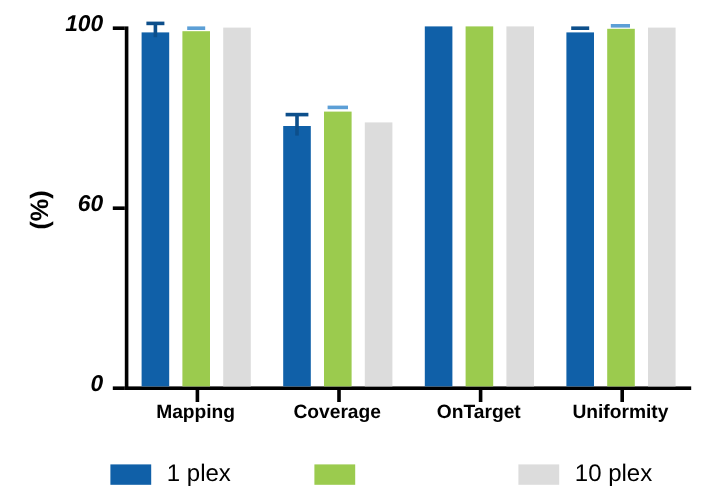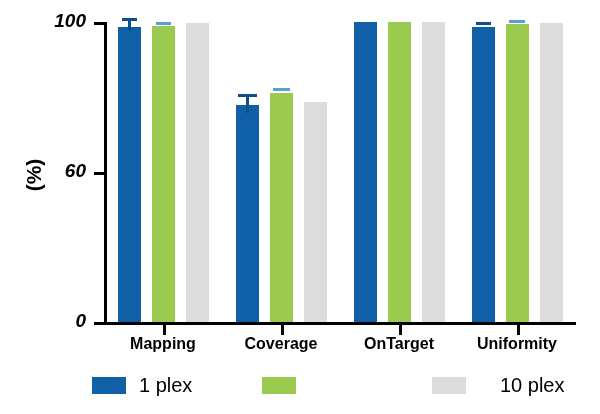--- a/index.html
+++ b/index.html
@@ -37,21 +37,21 @@
 
   
   .plot{position:absolute;left:104px;top:22px;width:472px;height:300px;}
   .bar{position:absolute;bottom:0;}
   .errbar{position:absolute;width:3px;background:#0d4f8b;}
   .errcap{position:absolute;height:3px;background:#0d4f8b;}
   .errcap-g{position:absolute;height:3px;background:#5c9fd6;}
 
   
   .legend{position:absolute;left:92px;top:370px;width:500px;height:34px;}
-  .legend-item{position:absolute;top:0;height:30px;display:flex;align-items:center;justify-content:space-between;}
+  .legend-item{position:absolute;top:10px;height:30px;display:flex;align-items:center;justify-content:space-between;}
   .legend-swatch{width:34px;height:17px;margin-right:13px;}
   .legend-text{font-size:20px;color:#000;white-space:nowrap;}
 </style>
 </head>
 <body>
 
 <div id="chart-root">
 
   <div class="ylabel">(%)</div>
 
@@ -111,19 +111,19 @@
   <div class="xgroup-label" style="left:458px;width:118px;">Uniformity</div>
 
   <div class="legend">
     <div class="legend-item" style="left:0px;">
       <span class="legend-swatch" style="background:#1060A8;"></span>
       <span class="legend-text">1 plex</span>
     </div>
     <div class="legend-item" style="left:170px;">
       <span class="legend-swatch" style="background:#9BCB4E;"></span>
     </div>
-    <div class="legend-item" style="left:340px;gap:21px;">
+    <div class="legend-item" style="left:340px;">
       <span class="legend-swatch" style="background:#DCDCDC;"></span>
       <span class="legend-text">10 plex</span>
     </div>
   </div>
 
 </div>
 
 </body></html>

